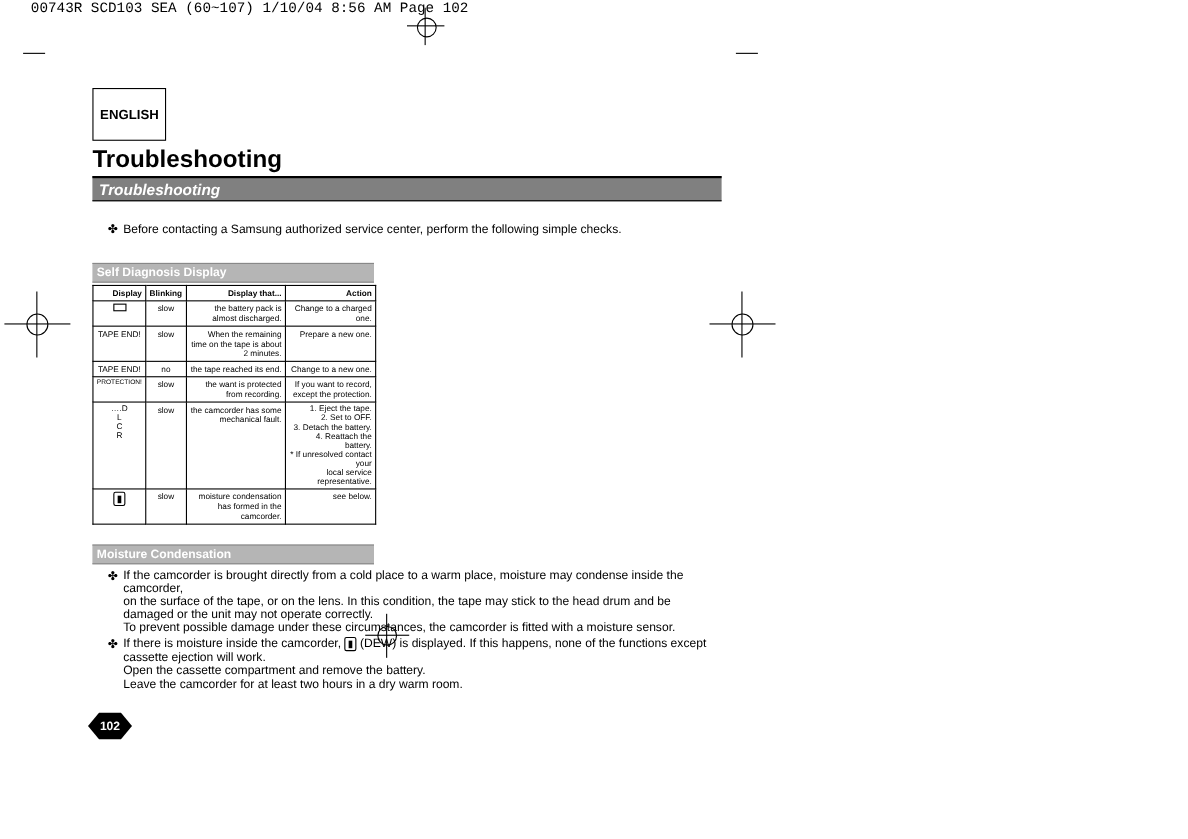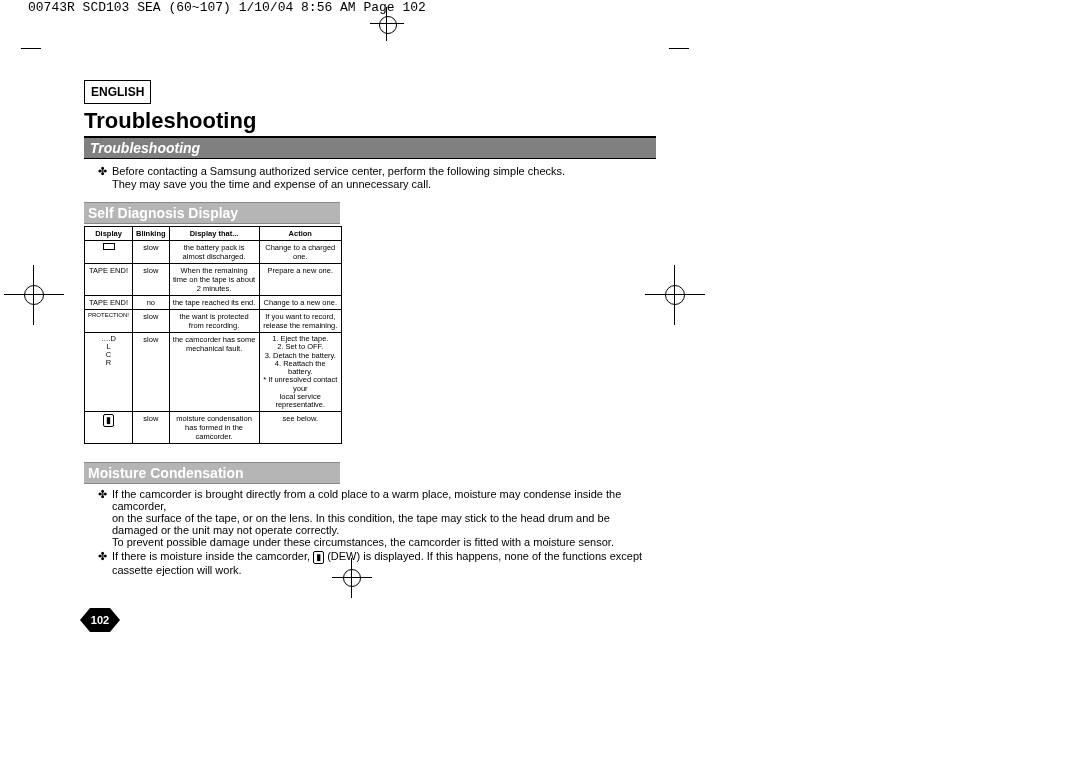--- a/index.html
+++ b/index.html
@@ -5,29 +5,29 @@
   body{margin:0;background:#fff;font-family:Arial,Helvetica,sans-serif;width:1080px;height:763px;position:relative;overflow:hidden}
   .header-line{position:absolute;top:0;left:28px;font-family:"Courier New",monospace;font-size:13px;color:#000;letter-spacing:0}
   .regmark{position:absolute;top:7px;left:370px;width:34px;height:34px}
   .regmark .cross-h,.regmark .cross-v{position:absolute;background:#000}
   .regmark .cross-h{top:16px;left:0;width:34px;height:1px}
   .regmark .cross-v{top:0;left:16px;width:1px;height:34px}
   .regmark .circ{position:absolute;top:9px;left:9px;width:16px;height:16px;border:1px solid #000;border-radius:50%}
   .thin-rule{position:absolute;height:1px;background:#000}
   
   .page{position:absolute;top:80px;left:84px;width:572px}
-  .lang-box{display:inline-block;border:1px solid #000;padding:4px 6px;font-weight:bold;font-size:12px}
+  .lang-box{display:inline-block;border:1px solid #000;padding:16px 6px;font-weight:bold;font-size:12px}
   .title{font-size:22px;font-weight:bold;margin:4px 0 2px 0}
   .bar{background:#808080;color:#fff;font-style:italic;font-weight:bold;font-size:14px;padding:2px 6px;border-top:2px solid #000;border-bottom:1px solid #000}
-  .intro{font-size:11px;margin:6px 0 6px 14px}
+  .intro{font-size:11px;margin:19px 0 6px 14px}
   .intro .bullet{display:inline-block;width:14px;text-align:left}
-  .sub-head{background:#b5b5b5;color:#fff;font-weight:bold;font-size:14px;padding:2px 4px;width:248px;margin-top:12px;border-top:1px solid #888;border-bottom:1px solid #888}
+  .sub-head{background:#b5b5b5;color:#fff;font-weight:bold;font-size:11px;padding:2px 4px;width:248px;margin-top:12px;border-top:1px solid #888;border-bottom:1px solid #888}
   table.diag{border-collapse:collapse;font-size:7.5px;margin-top:2px;width:258px}
-  table.diag th,table.diag td{border:1px solid #000;padding:2px 3px;vertical-align:top;text-align:center}
-  table.diag th{font-weight:bold;text-align:center}
+  table.diag th,table.diag td{border:1px solid #000;padding:2px 3px;vertical-align:top;text-align:right}
+  table.diag th{font-weight:bold;text-align:right}
   table.diag td.c{text-align:center}
   .mc-list{font-size:11px;margin:4px 0 0 14px}
   .mc-list .row{display:flex;margin-bottom:2px}
   .mc-list .bul{width:14px;flex:none}
   .mc-list .txt{flex:1}
   .pagebadge{position:absolute;bottom:0;left:-4px}
   .pagebadge svg{display:block}
   
   .side-reg{position:absolute;width:60px;height:60px}
   .side-reg .h{position:absolute;top:29px;left:0;width:60px;height:1px;background:#000}
@@ -73,21 +73,21 @@
 <div class="page">
 
   <span class="lang-box">ENGLISH</span>
 
   <div class="title">Troubleshooting</div>
 
   <div class="bar">Troubleshooting</div>
 
   <div class="intro">
     <span class="bullet">✤</span><span>Before contacting a Samsung authorized service center, perform the following simple checks.</span><br>
-    <span style="display:inline-block;width:14px"></span><span>They may save you the time and expense of an unnecessary call.</span>
+    <span style="display:inline-block;width:14px"></span>
   </div>
 
   <div class="sub-head">Self Diagnosis Display</div>
 
   <table class="diag">
     <tbody>
         <tr>
       <th>Display</th>
       <th>Blinking</th>
       <th>Display that...</th>
@@ -108,21 +108,21 @@
     <tr>
       <td class="c">TAPE END!</td>
       <td class="c">no</td>
       <td>the tape reached its end.</td>
       <td>Change to a new one.</td>
     </tr>
     <tr>
       <td class="c" style="font-size:6px">PROTECTION!</td>
       <td class="c">slow</td>
       <td>the want is protected from recording.</td>
-      <td>If you want to record, release the remaining.</td>
+      <td>If you want to record, except the protection.</td>
     </tr>
     <tr>
       <td class="c" style="white-space:pre;line-height:1.05">….D
 L
 C
 R</td>
       <td class="c">slow</td>
       <td>the camcorder has some mechanical fault.</td>
       <td style="white-space:pre-line;line-height:1.1">1. Eject the tape.
 2. Set to OFF.
@@ -148,21 +148,22 @@
       <div class="txt">
         <span>If the camcorder is brought directly from a cold place to a warm place, moisture may condense inside the camcorder,</span><br>
         <span>on the surface of the tape, or on the lens. In this condition, the tape may stick to the head drum and be damaged or the unit may not operate correctly.</span><br>
         <span>To prevent possible damage under these circumstances, the camcorder is fitted with a moisture sensor.</span>
       </div>
     </div>
     <div class="row">
       <div class="bul">✤</div>
       <div class="txt">
         <span>If there is moisture inside the camcorder, </span><span class="dew-icon">▮</span><span> (DEW) is displayed. If this happens, none of the functions except cassette ejection will work.</span><br>
-        <br>
+        <span>Open the cassette compartment and remove the battery.</span><br>
+        <span>Leave the camcorder for at least two hours in a dry warm room.</span>
       </div>
     </div>
   </div>
 
   <div class="pagebadge" style="position:relative;margin-top:18px">
     <svg width="40" height="28">
       <polygon points="0,14 10,2 30,2 40,14 30,26 10,26" fill="#000"></polygon>
       <text x="20" y="18" text-anchor="middle" fill="#fff" font-family="Arial" font-weight="bold" font-size="11" id="pn-text">102</text>
     </svg>
   </div>

